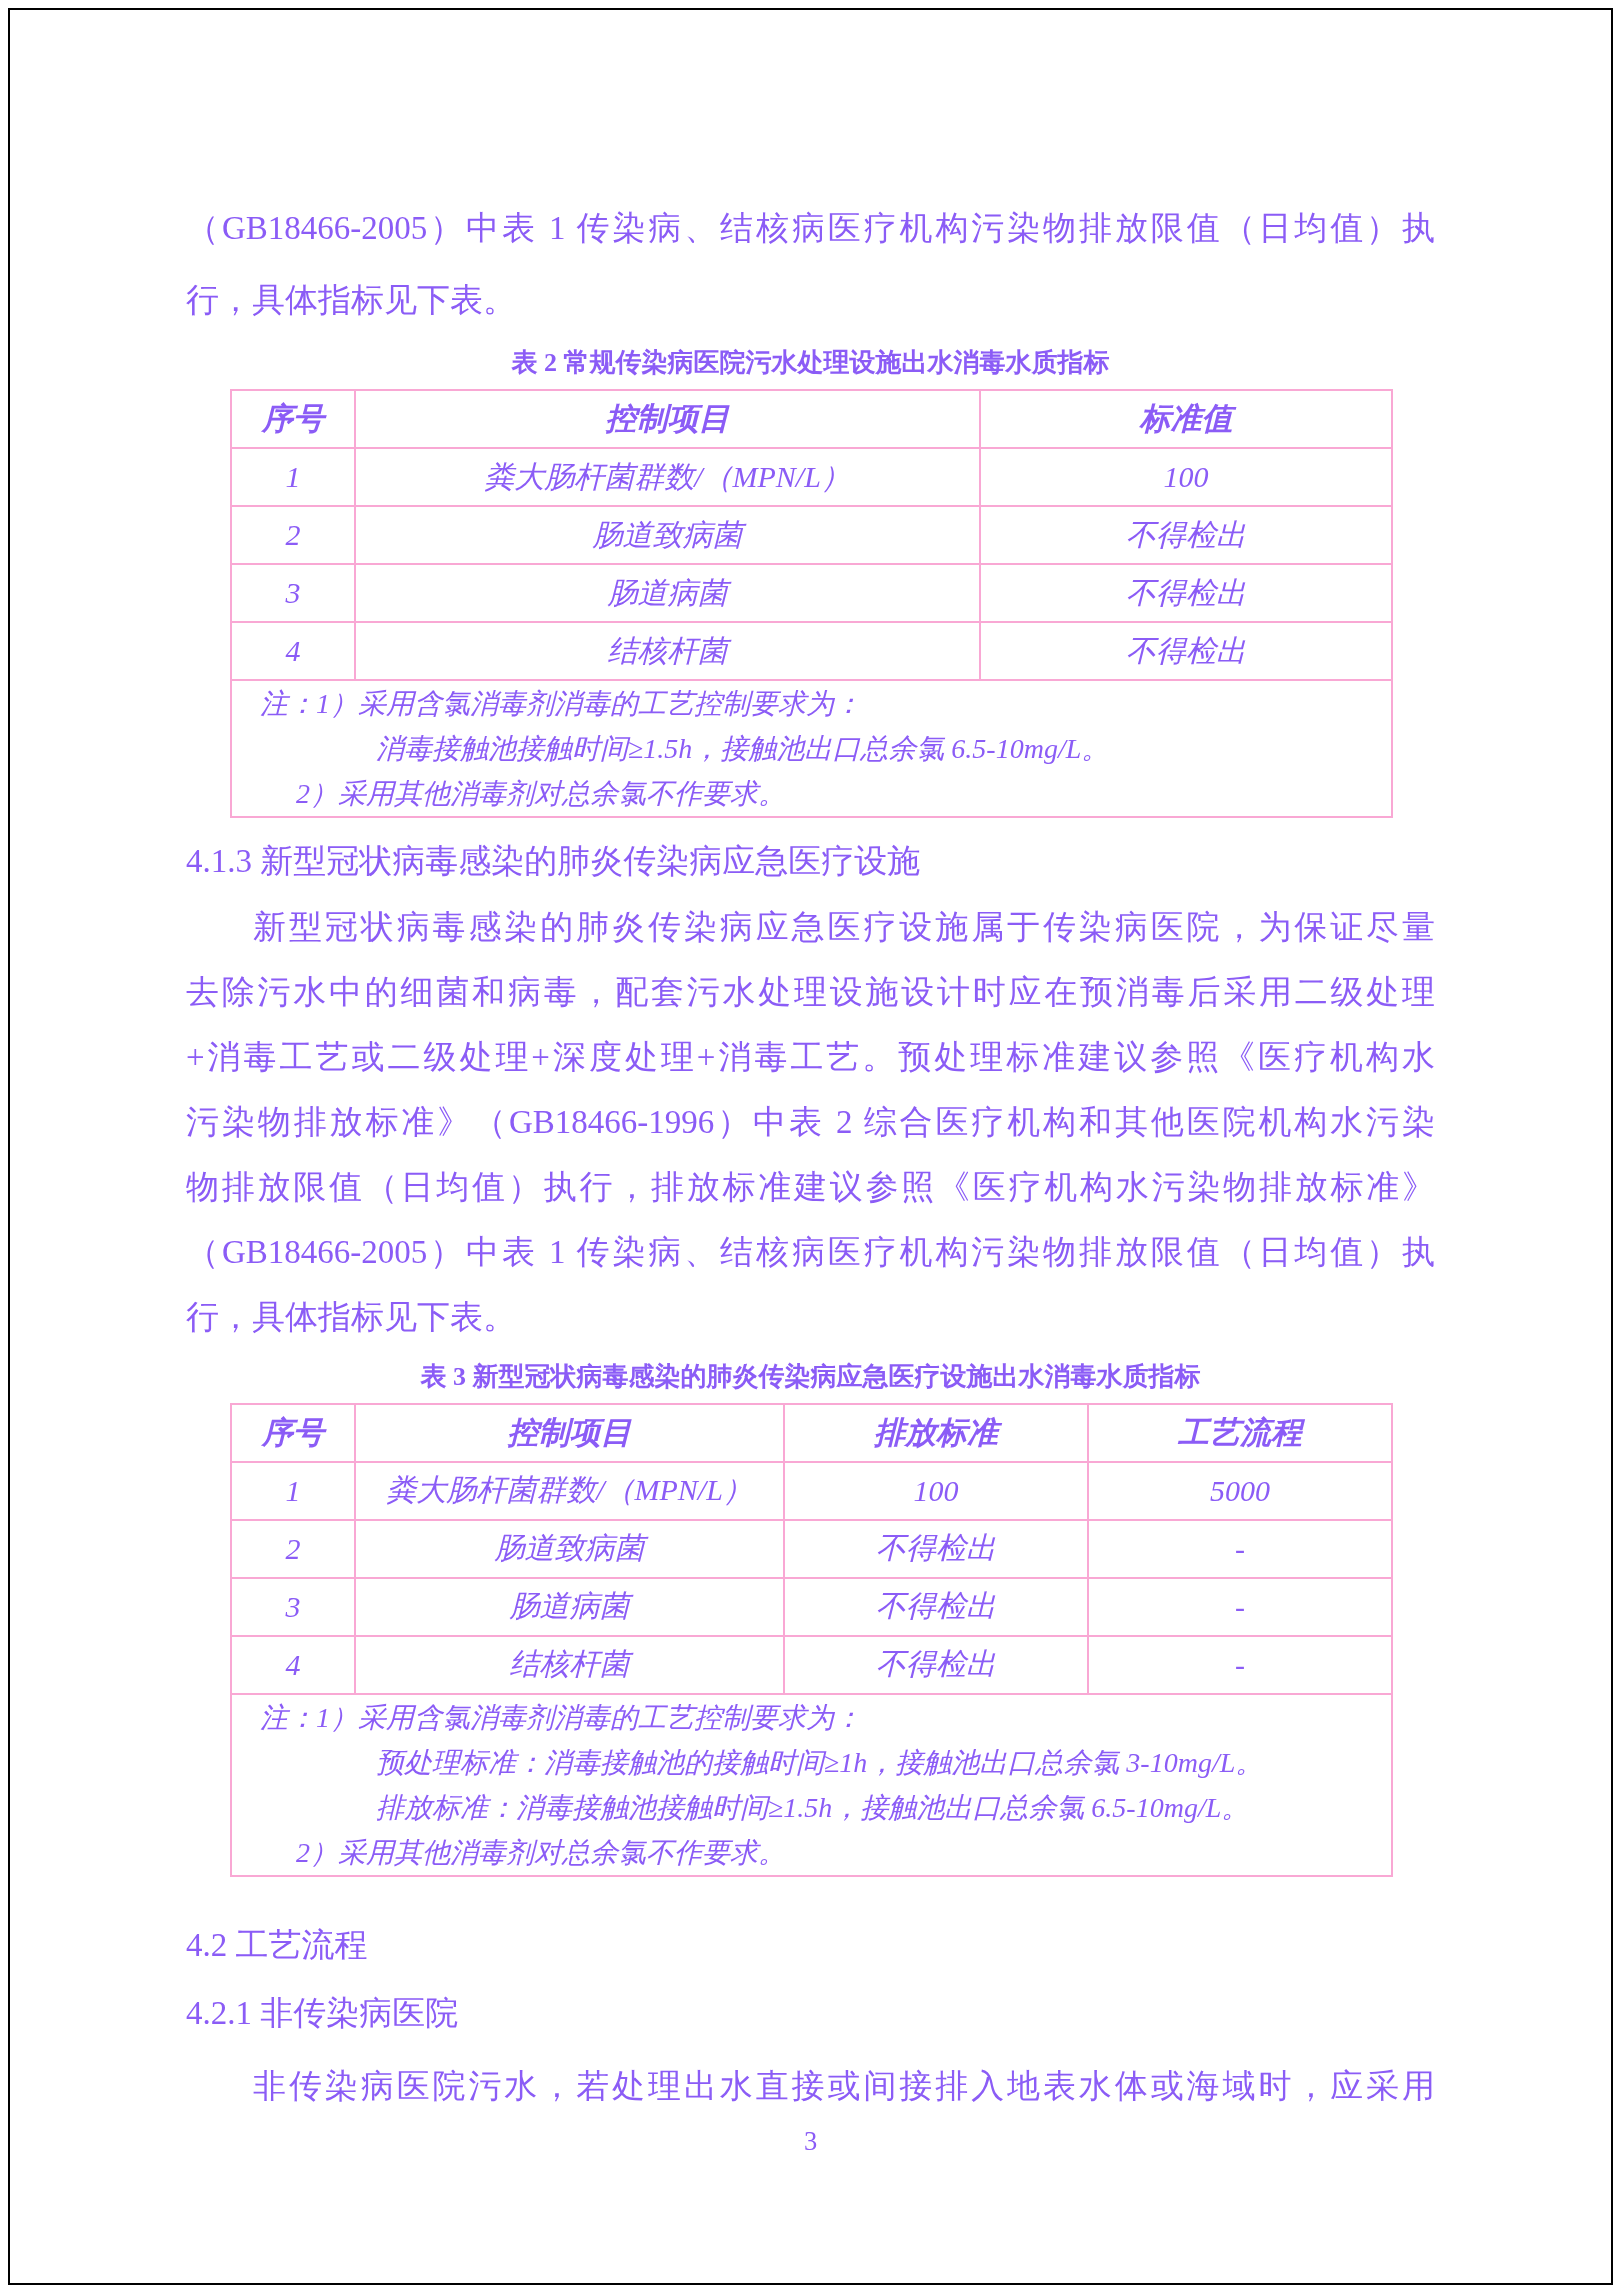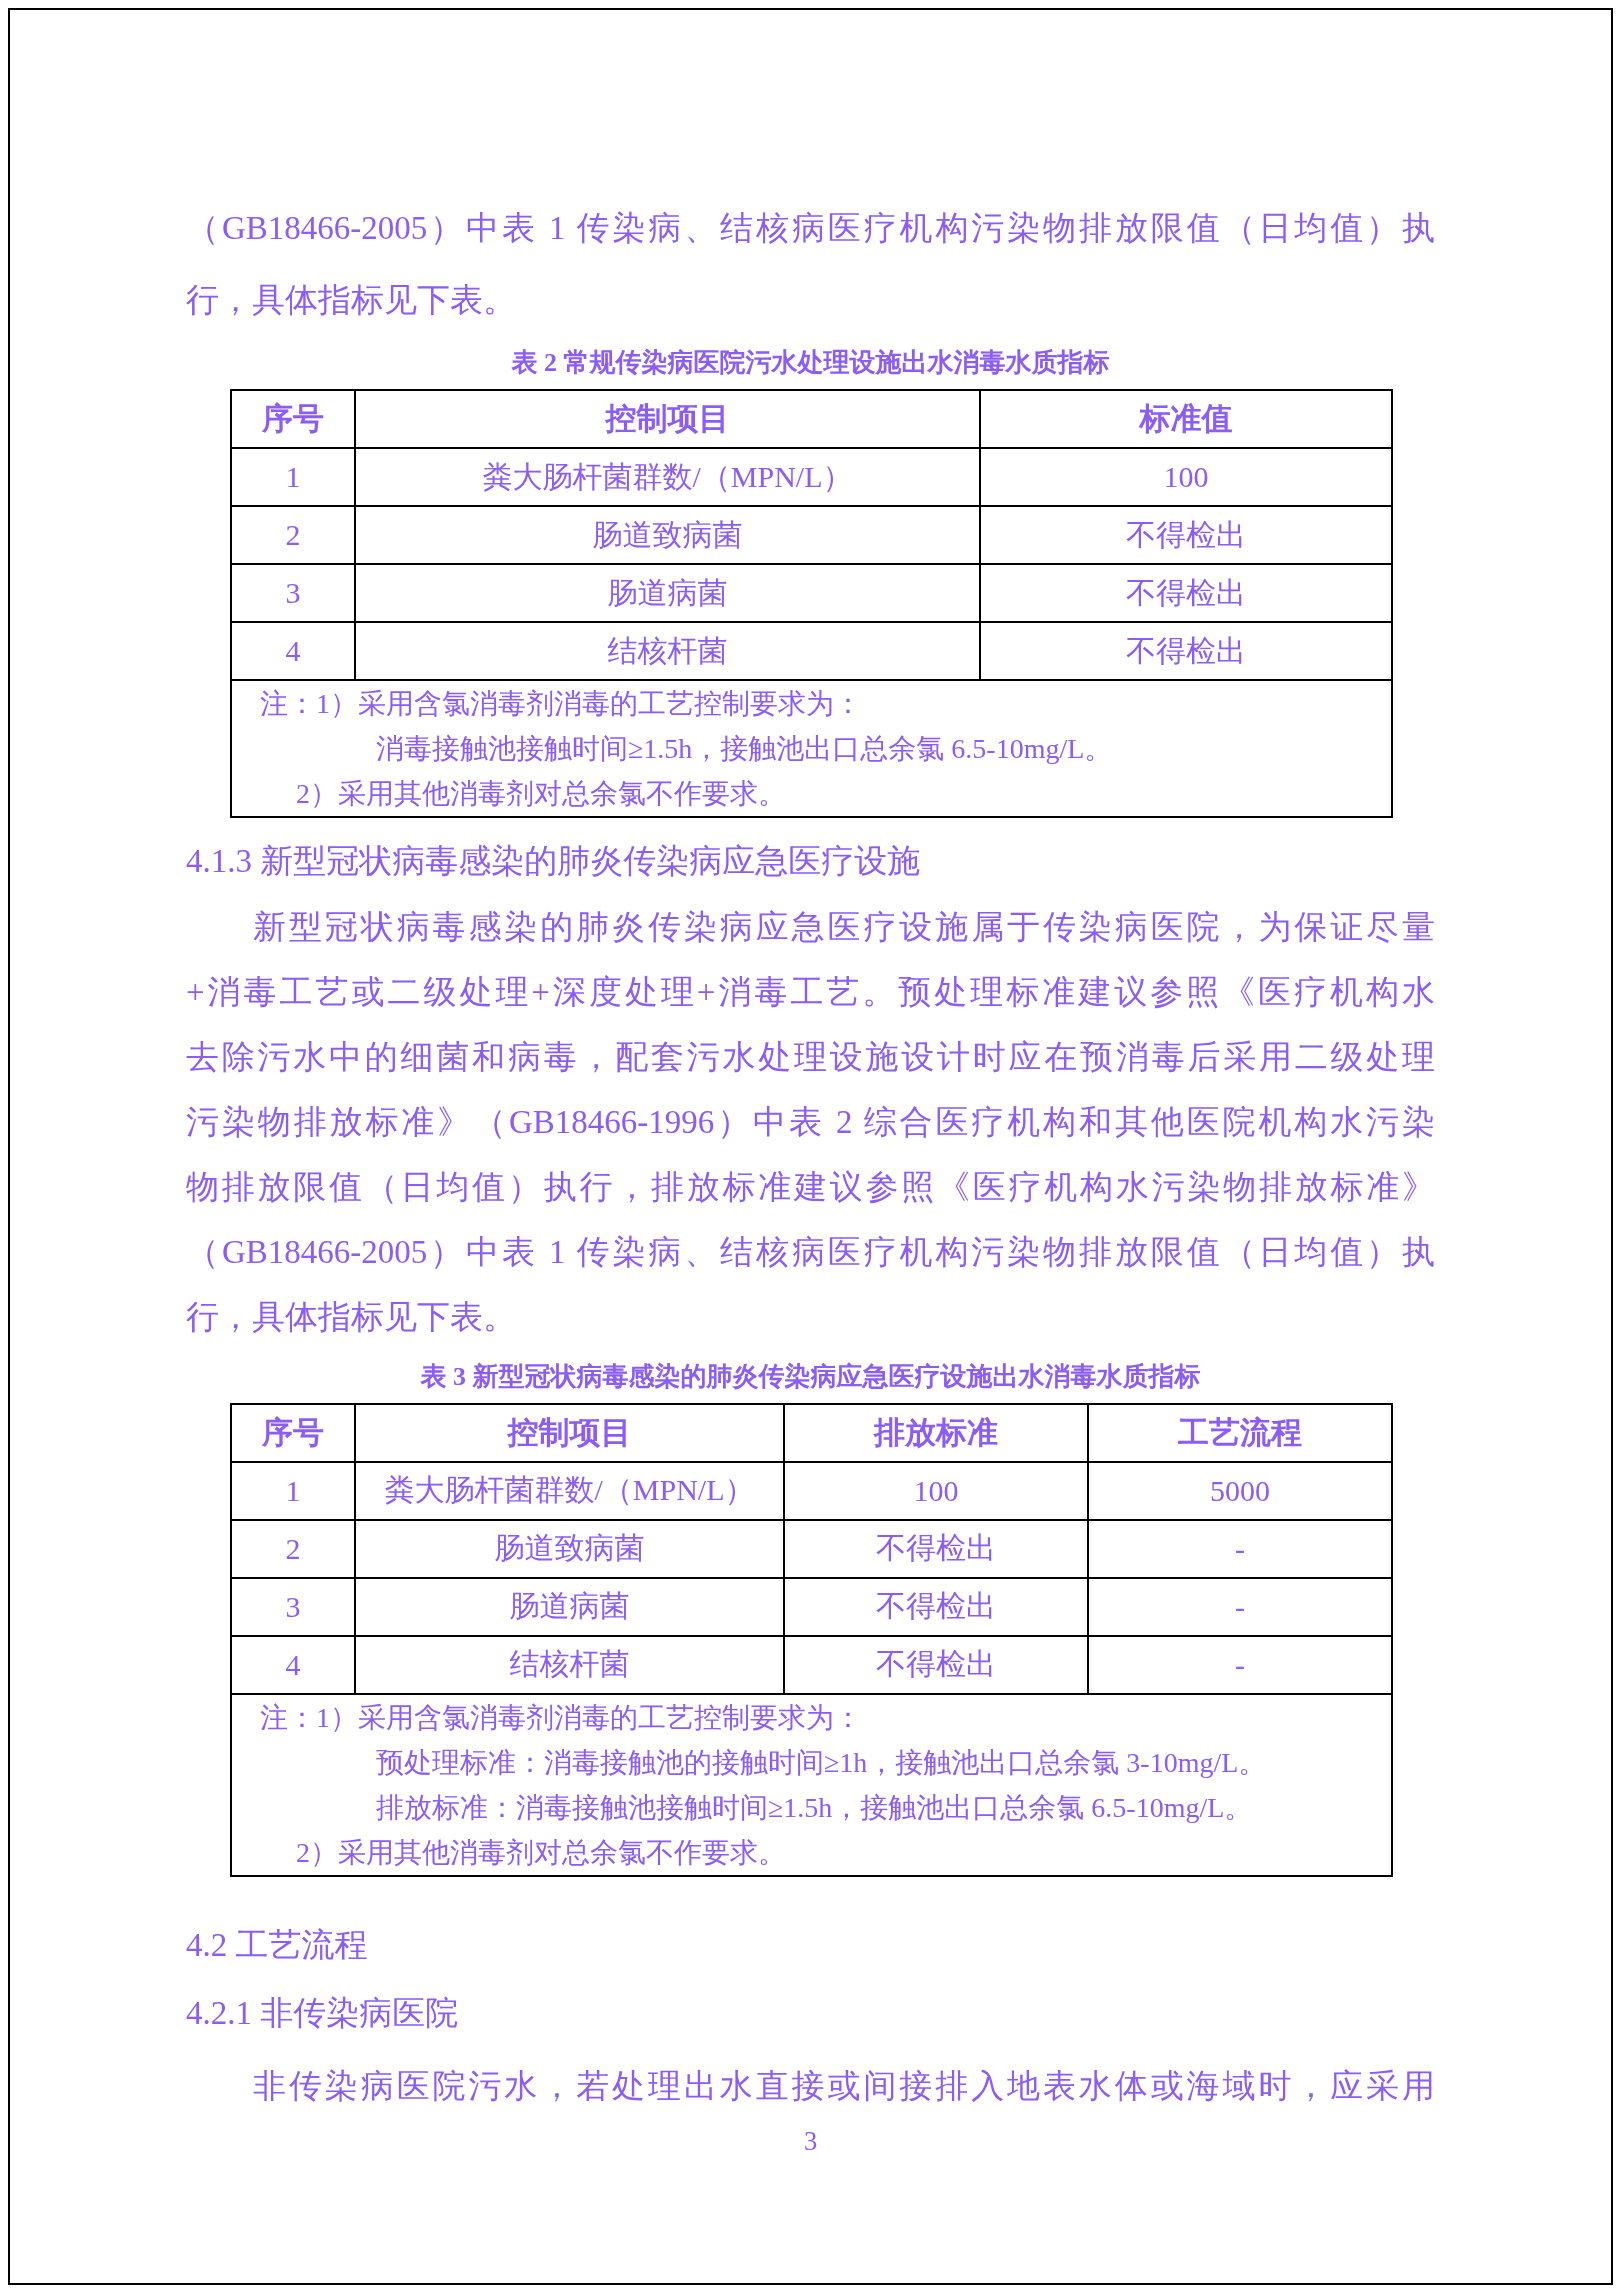--- a/index.html
+++ b/index.html
@@ -34,21 +34,21 @@
   }
   .h413{margin-top:18px;}
   .heading{font-size:33px;height:51px;line-height:51px;}
   .p413{margin-top:7.8px;}
 
   table.std{
     border-collapse:collapse;table-layout:fixed;
     margin-left:44px;width:1161px;
     border:2.9px solid #000;
   }
-  table.std th, table.std td{border:2px solid #000000;padding:0;}
+  table.std th, table.std td{border:2px solid #f9a8d4;padding:0;font-style:italic;}
   table.std th{
     font-weight:bold;font-size:31px;height:56px;
     text-align:center;vertical-align:middle;
   }
   table.std td.c{
     font-size:30px;height:56px;font-weight:normal;
     text-align:center;vertical-align:middle;
   }
   td.notecell{padding:7.8px 13.7px 5.9px 14.7px;vertical-align:top;}
   .nl{font-size:28px;height:45px;line-height:45px;white-space:nowrap;overflow:hidden;margin-left:28px;}
@@ -117,22 +117,22 @@
           <div class="nl ni1">消毒接触池接触时间≥1.5h，接触池出口总余氯 6.5-10mg/L。</div>
           <div class="nl ni2">2）采用其他消毒剂对总余氯不作要求。</div>
         </td>
       </tr>
     </tbody>
       </table>
 
     <div class="heading h413">4.1.3 新型冠状病毒感染的肺炎传染病应急医疗设施</div>
     <div class="para p413">
       <div class="pline2 fill indent">新型冠状病毒感染的肺炎传染病应急医疗设施属于传染病医院，为保证尽量</div>
+      <div class="pline2 fill">去除污水中的细菌和病毒，配套污水处理设施设计时应在预消毒后采用二级处理</div>
       <div class="pline2 fill">+消毒工艺或二级处理+深度处理+消毒工艺。预处理标准建议参照《医疗机构水</div>
-      <div class="pline2 fill">去除污水中的细菌和病毒，配套污水处理设施设计时应在预消毒后采用二级处理</div>
       <div class="pline2 fill">污染物排放标准》（GB18466-1996）中表 2 综合医疗机构和其他医院机构水污染</div>
       <div class="pline2 fill">物排放限值（日均值）执行，排放标准建议参照《医疗机构水污染物排放标准》</div>
       <div class="pline2 fill">（GB18466-2005）中表 1 传染病、结核病医疗机构污染物排放限值（日均值）执</div>
       <div class="pline2">行，具体指标见下表。</div>
     </div>
 
     <div class="tbl-caption">表 3 新型冠状病毒感染的肺炎传染病应急医疗设施出水消毒水质指标</div>
 
     <table class="std">
       <colgroup>

